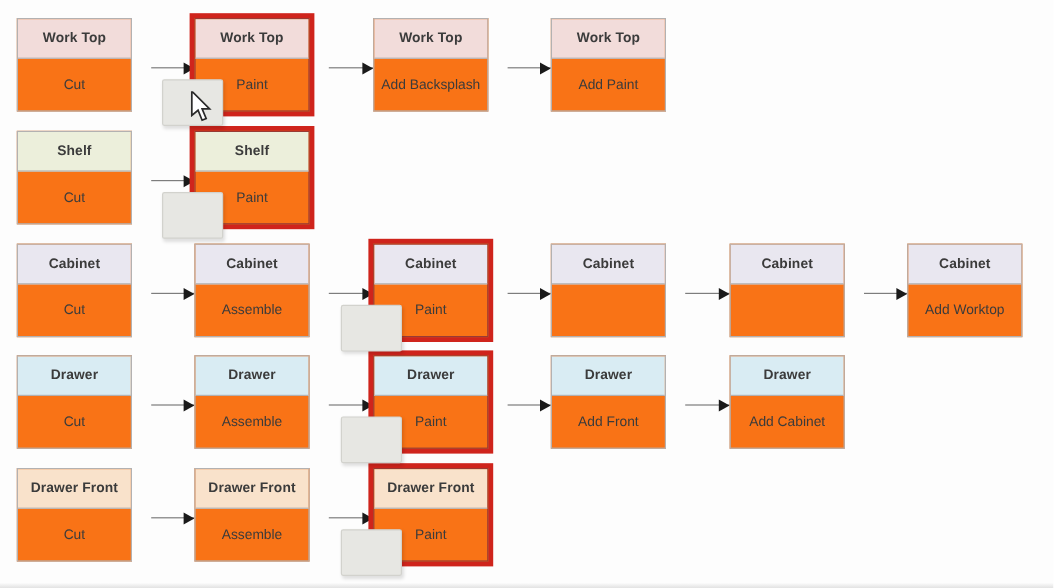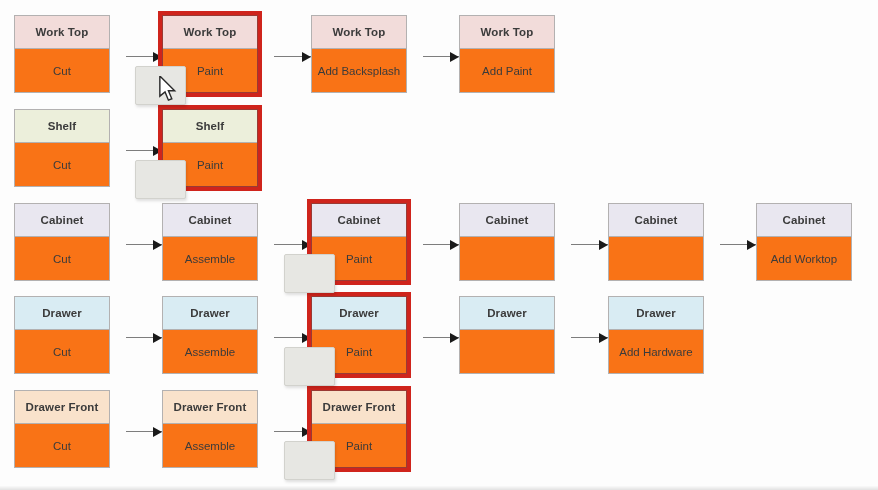--- a/index.html
+++ b/index.html
@@ -190,27 +190,28 @@
       <div class="box hl" style="left: 311px; top: 296px;">
         <div class="box-header" style="background: rgb(217, 236, 243);">Drawer</div>
         <div class="box-body">Paint</div>
       </div>
       <div class="note" style="left: 284px; top: 347px;"></div>
       <div class="arrow" style="left: 423px; top: 337px; width: 36px;">
         <span class="head"></span>
       </div>
       <div class="box" style="left: 459px; top: 296px;">
         <div class="box-header" style="background: rgb(217, 236, 243);">Drawer</div>
+        <div class="box-body">Add Front</div>
       </div>
       <div class="arrow" style="left: 571px; top: 337px; width: 37px;">
         <span class="head"></span>
       </div>
       <div class="box" style="left: 608px; top: 296px;">
         <div class="box-header" style="background: rgb(217, 236, 243);">Drawer</div>
-        <div class="box-body">Add Hardware</div>
+        <div class="box-body">Add Cabinet</div>
       </div>
       <div class="box" style="left: 14px; top: 390px;">
         <div class="box-header" style="background: rgb(249, 226, 203);">Drawer Front</div>
         <div class="box-body">Cut</div>
       </div>
       <div class="arrow" style="left: 126px; top: 431px; width: 36px;">
         <span class="head"></span>
       </div>
       <div class="box" style="left: 162px; top: 390px;">
         <div class="box-header" style="background: rgb(249, 226, 203);">Drawer Front</div>

